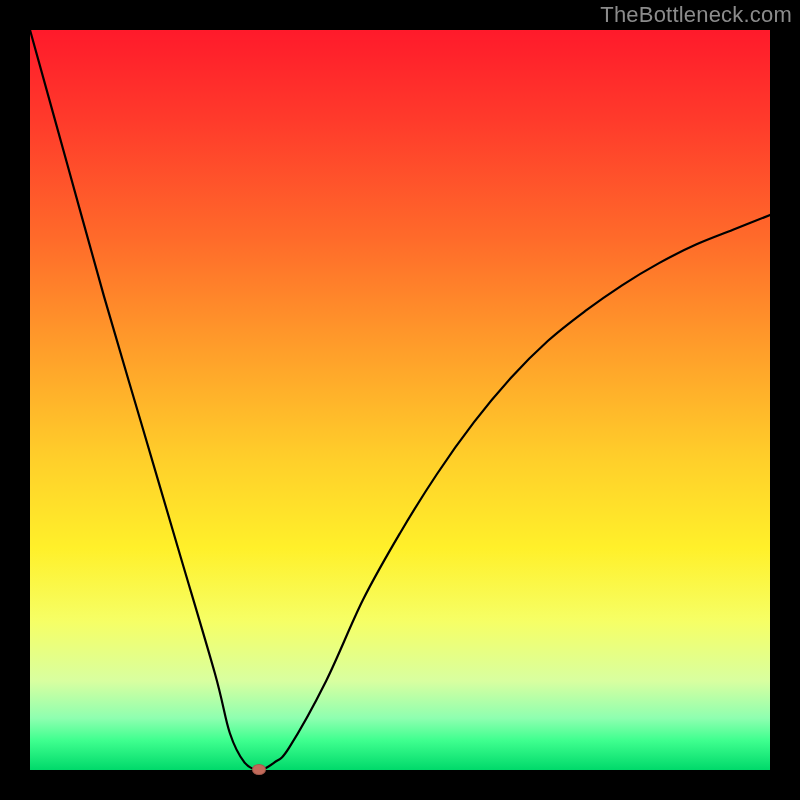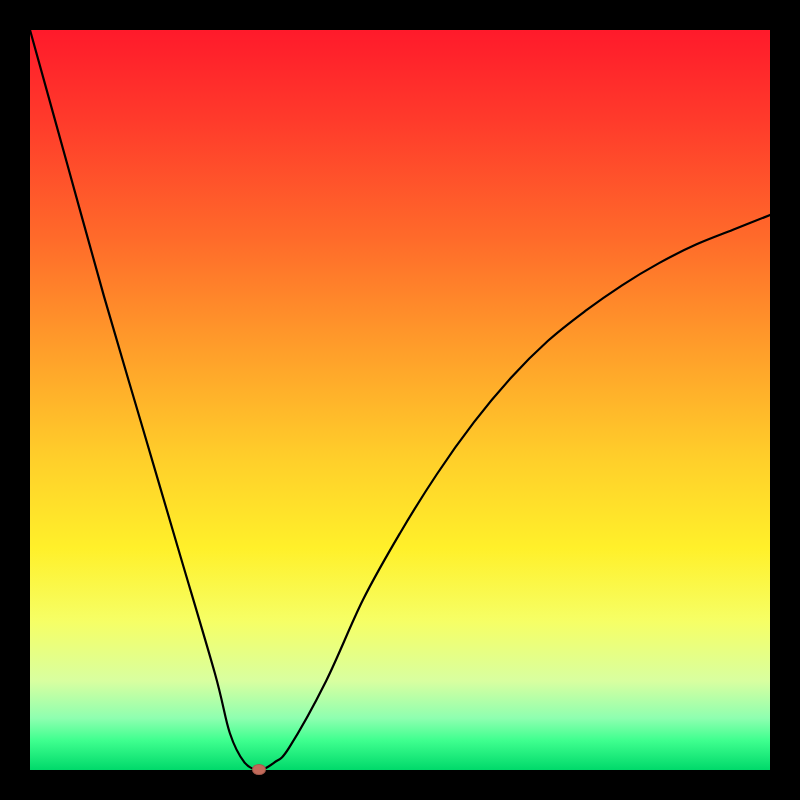--- a/index.html
+++ b/index.html
@@ -61,20 +61,21 @@
     border-radius: 50%;
     background: #c26a5a;
     box-shadow: inset 0 0 0 1px rgba(0,0,0,0.15);
   }
 </style>
 </head>
 <body>
 
 <div class="frame">
 
+  <div class="watermark">TheBottleneck.com</div>
 
   <div class="plot">
 
     <svg class="curve" viewBox="0 0 740 740" preserveAspectRatio="none">
       <path fill="none" stroke="#000" stroke-width="2.2" stroke-linecap="round" stroke-linejoin="round" d="M 0.00 0.00 C 6.17 22.20 24.67 88.80 37.00 133.20 C 49.33 177.60 61.67 223.23 74.00 266.40 C 86.33 309.57 98.67 350.27 111.00 392.20 C 123.33 434.13 135.67 476.07 148.00 518.00 C 160.33 559.93 176.37 612.97 185.00 643.80 C 193.63 674.63 194.87 688.20 199.80 703.00 C 204.73 717.80 209.67 726.43 214.60 732.60 C 219.53 738.77 224.47 740.00 229.40 740.00 C 234.33 740.00 239.27 736.30 244.20 732.60 C 249.13 728.90 250.37 731.37 259.00 717.80 C 267.63 704.23 283.67 675.87 296.00 651.20 C 308.33 626.53 320.67 594.47 333.00 569.80 C 345.33 545.13 357.67 524.17 370.00 503.20 C 382.33 482.23 394.67 462.50 407.00 444.00 C 419.33 425.50 431.67 408.23 444.00 392.20 C 456.33 376.17 468.67 361.37 481.00 347.80 C 493.33 334.23 505.67 321.90 518.00 310.80 C 530.33 299.70 542.67 290.45 555.00 281.20 C 567.33 271.95 579.67 263.32 592.00 255.30 C 604.33 247.28 616.67 239.88 629.00 233.10 C 641.33 226.32 653.67 220.15 666.00 214.60 C 678.33 209.05 690.67 204.73 703.00 199.80 C 715.33 194.87 733.83 187.47 740.00 185.00"></path>
     </svg>
 
     <div class="marker" style="left: 222.4px; top: 734px;"></div>
   </div>
 </div>

